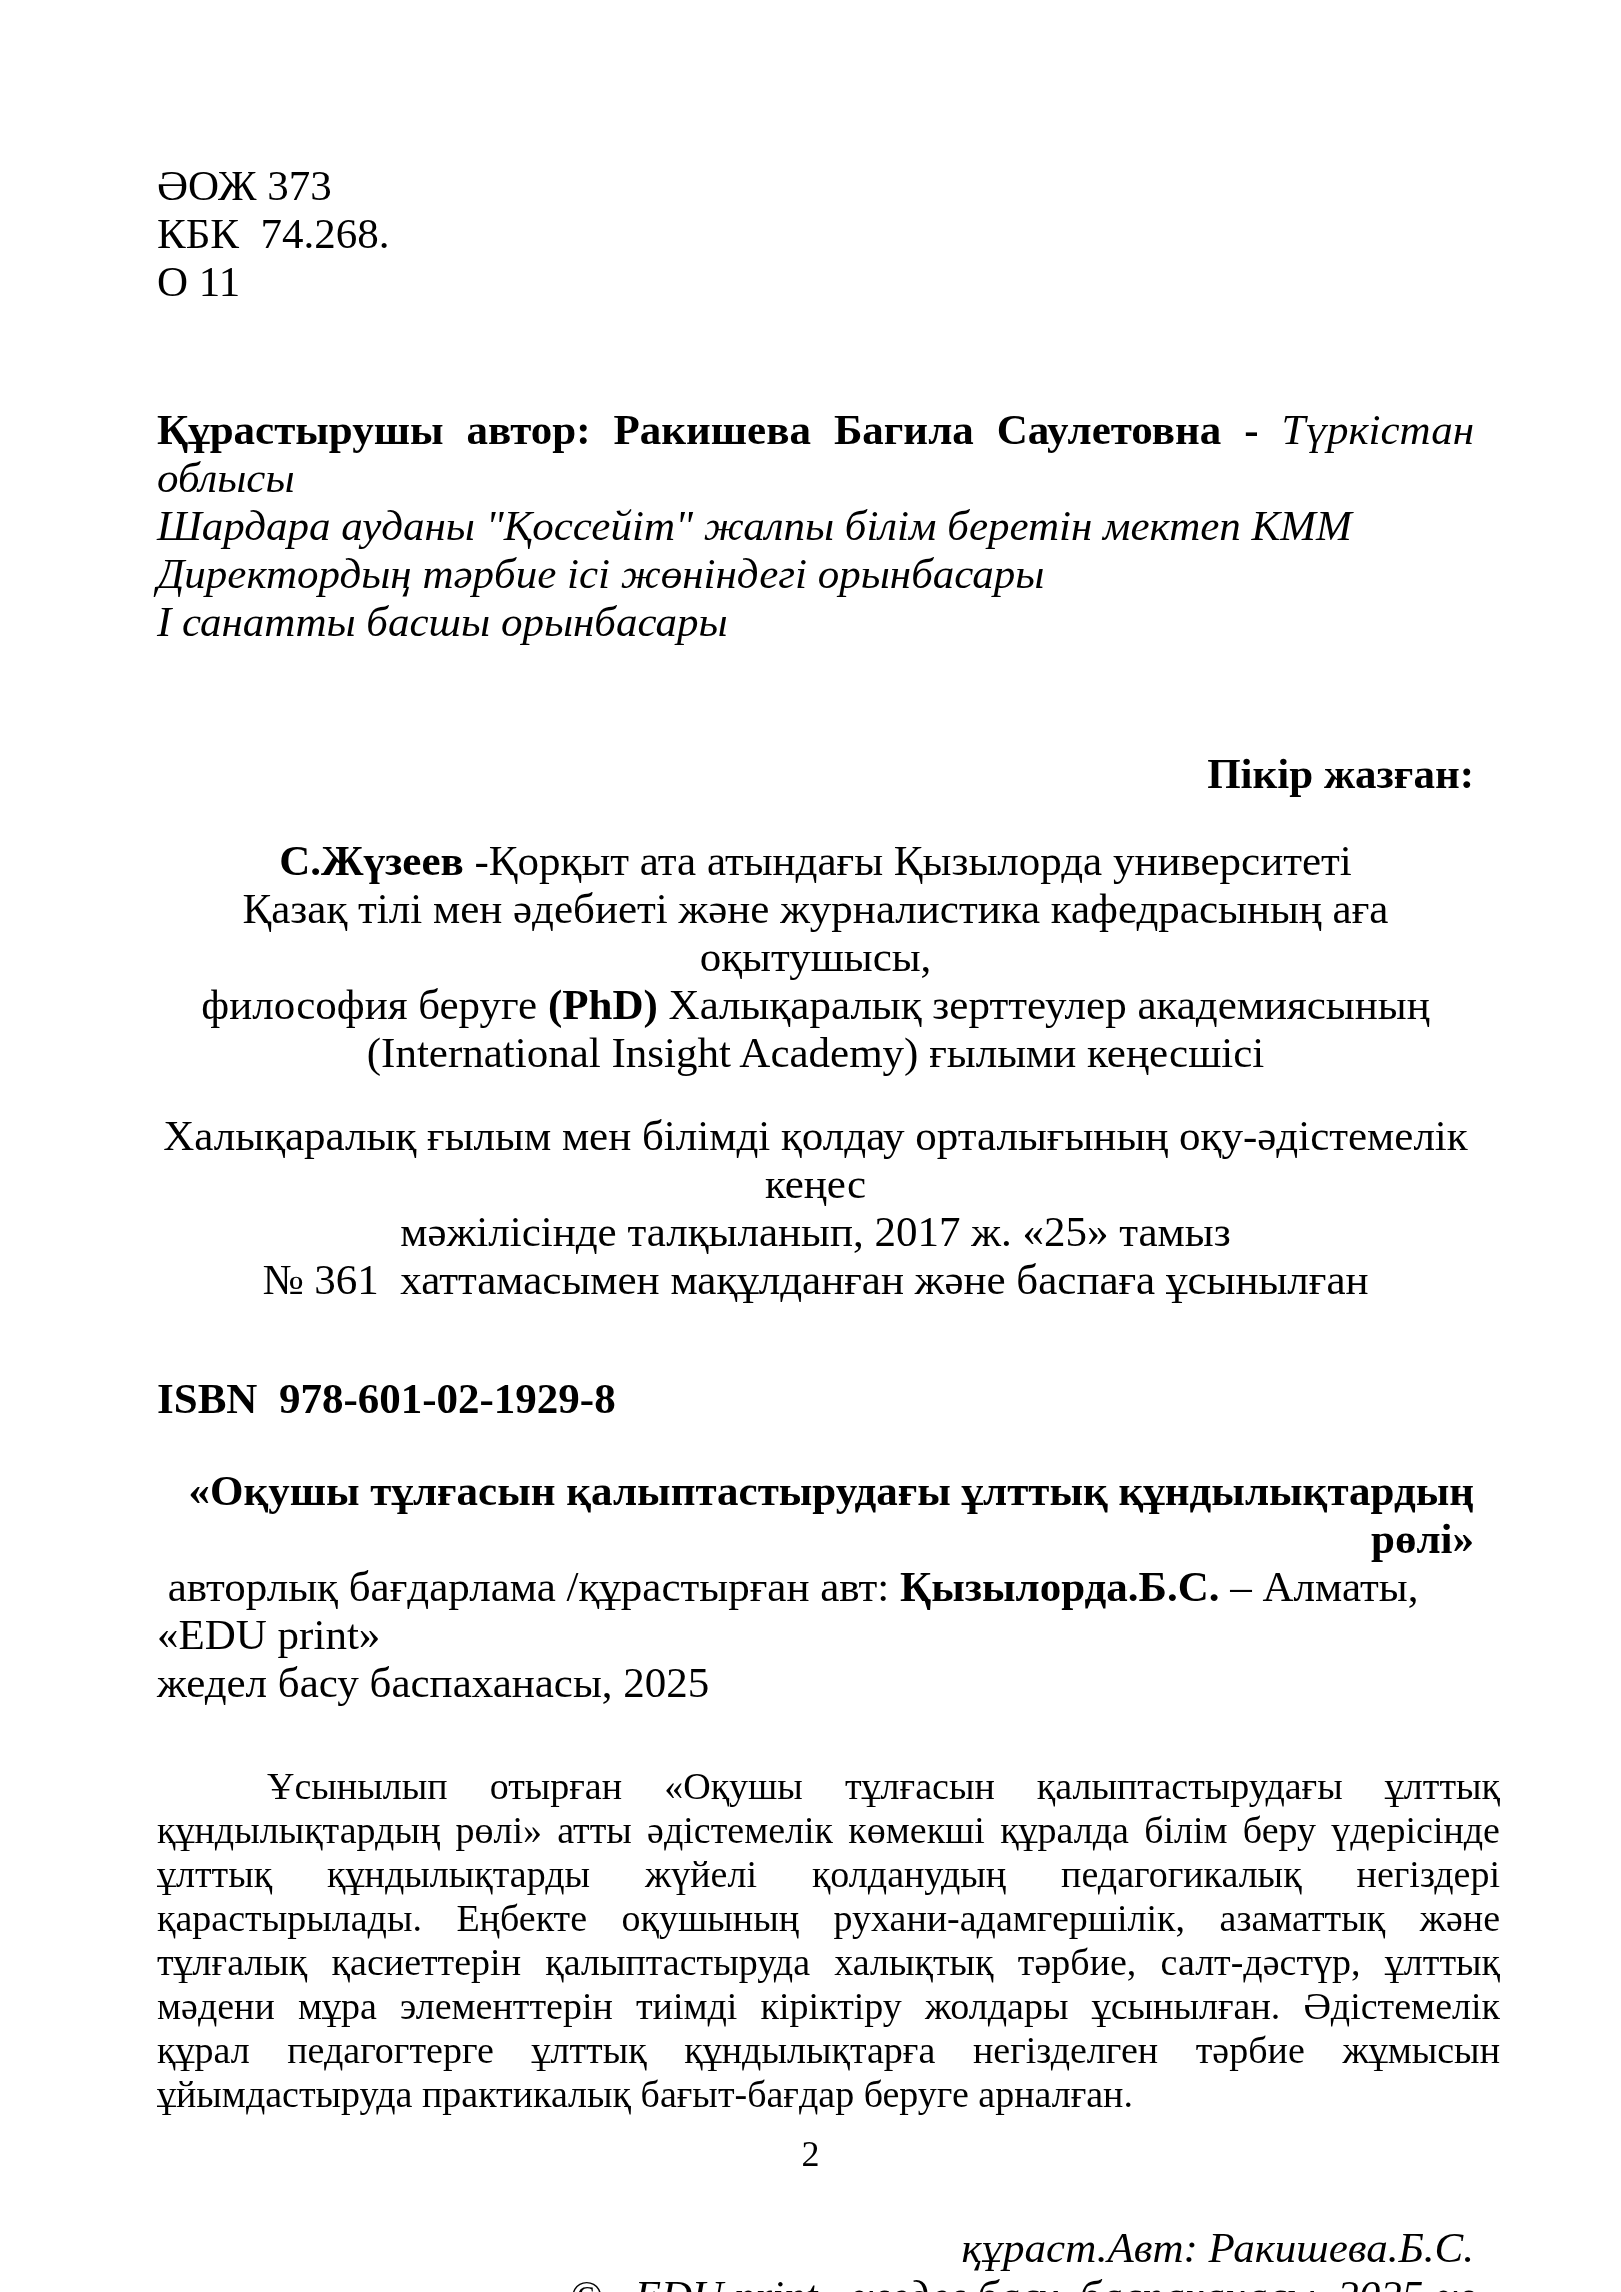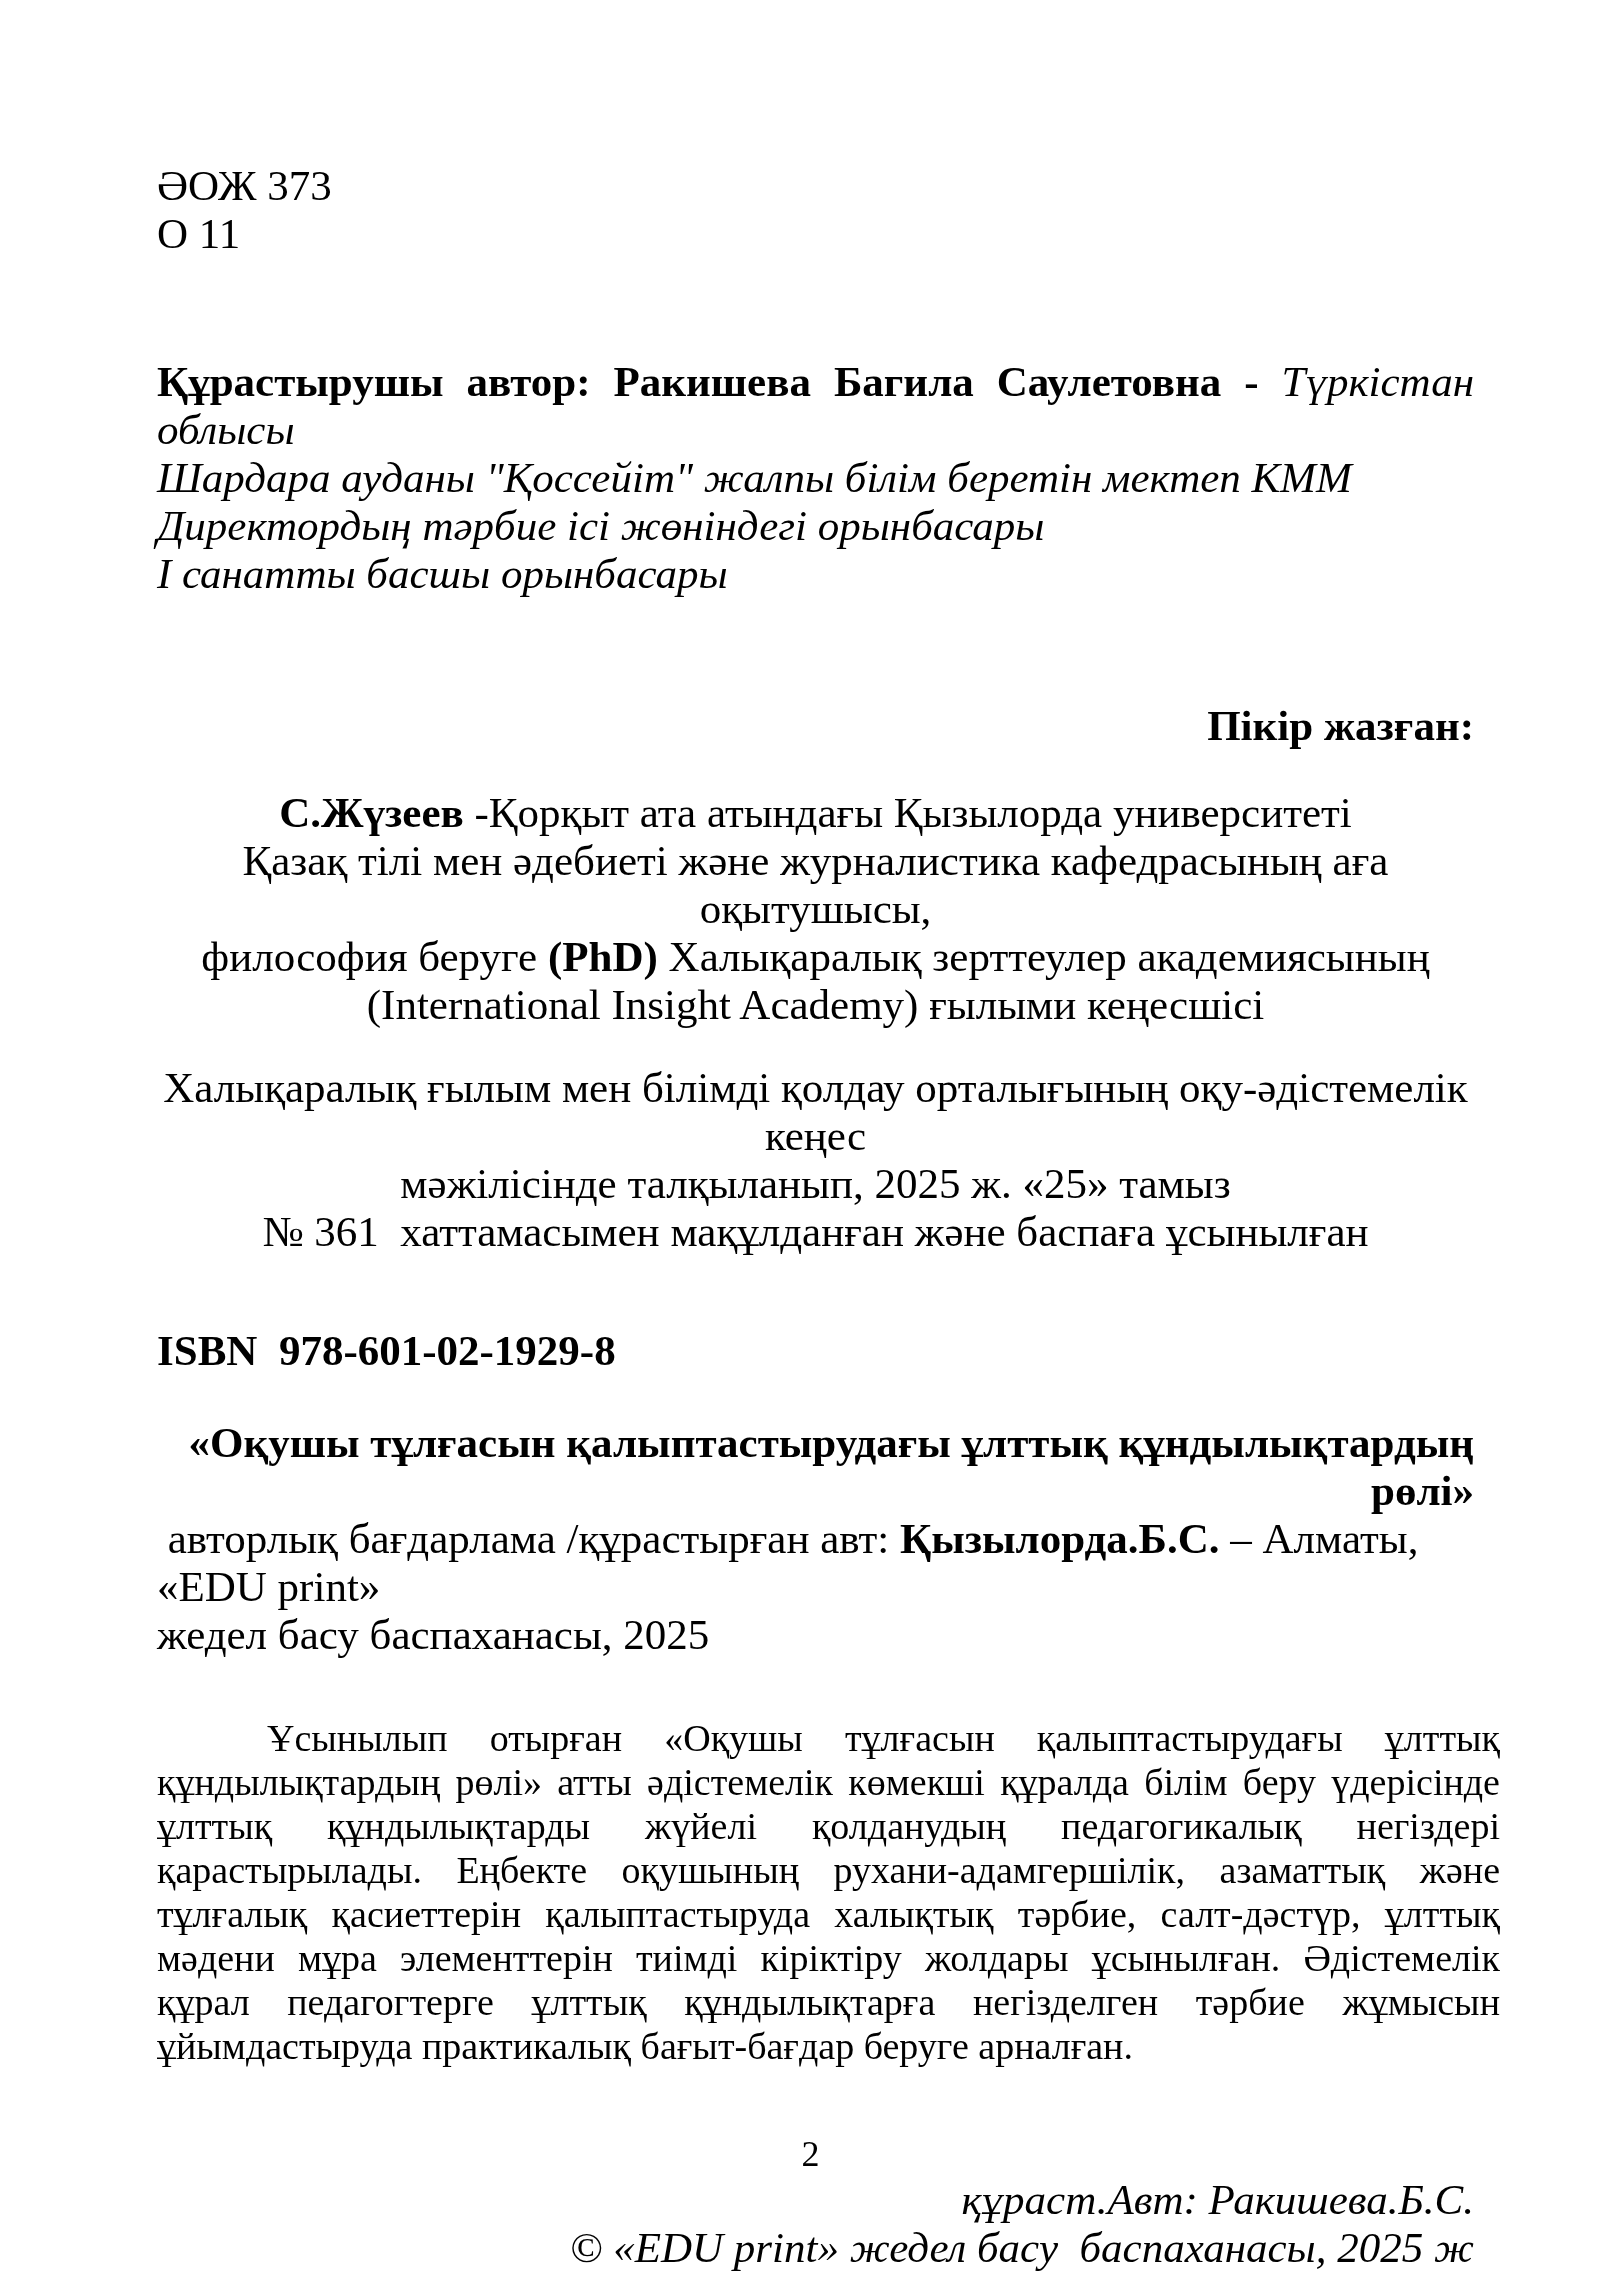--- a/index.html
+++ b/index.html
@@ -87,20 +87,21 @@
   }
 </style>
 </head>
 <body>
 
 <div class="page">
   <div class="content">
 
     <div class="codes-block">
       <div class="line">ӘОЖ 373</div>
+      <div class="line">КБК  74.268.</div>
       <div class="line">О 11</div>
     </div>
 
     <div class="author-block">
       <div class="line author-line-1"><span class="bold">Құрастырушы автор: Ракишева Багила Саулетовна -</span> <span class="italic">Түркістан облысы</span></div>
       <div class="line italic">Шардара ауданы "Қоссейіт" жалпы білім беретін мектеп КММ</div>
       <div class="line italic">Директордың тәрбие ісі жөніндегі орынбасары</div>
       <div class="line italic">І санатты басшы орынбасары</div>
     </div>
 
@@ -108,21 +109,21 @@
 
     <div class="review-block">
       <div class="line"><span class="bold">С.Жүзеев</span><span> -Қорқыт ата атындағы Қызылорда университеті</span></div>
       <div class="line">Қазақ тілі мен әдебиеті және журналистика кафедрасының аға оқытушысы,</div>
       <div class="line"><span>философия беруге </span><span class="bold">(PhD)</span><span> Халықаралық зерттеулер академиясының</span></div>
       <div class="line">(International Insight Academy) ғылыми кеңесшісі</div>
     </div>
 
     <div class="approval-block">
       <div class="line">Халықаралық ғылым мен білімді қолдау орталығының оқу-әдістемелік кеңес</div>
-      <div class="line">мәжілісінде талқыланып, 2025 ж. «25» тамыз</div>
+      <div class="line">мәжілісінде талқыланып, 2017 ж. «25» тамыз</div>
       <div class="line">№ 361  хаттамасымен мақұлданған және баспаға ұсынылған</div>
     </div>
 
     <div class="line isbn-line">ISBN  978-601-02-1929-8</div>
 
     <div class="title-block">
       <div class="line title-line">«Оқушы тұлғасын қалыптастырудағы ұлттық құндылықтардың рөлі»</div>
       <div class="line"><span> авторлық бағдарлама /құрастырған авт: </span><span class="bold">Қызылорда.Б.С.</span><span> – Алматы, «EDU print»</span></div>
       <div class="line">жедел басу баспаханасы, 2025</div>
     </div>

